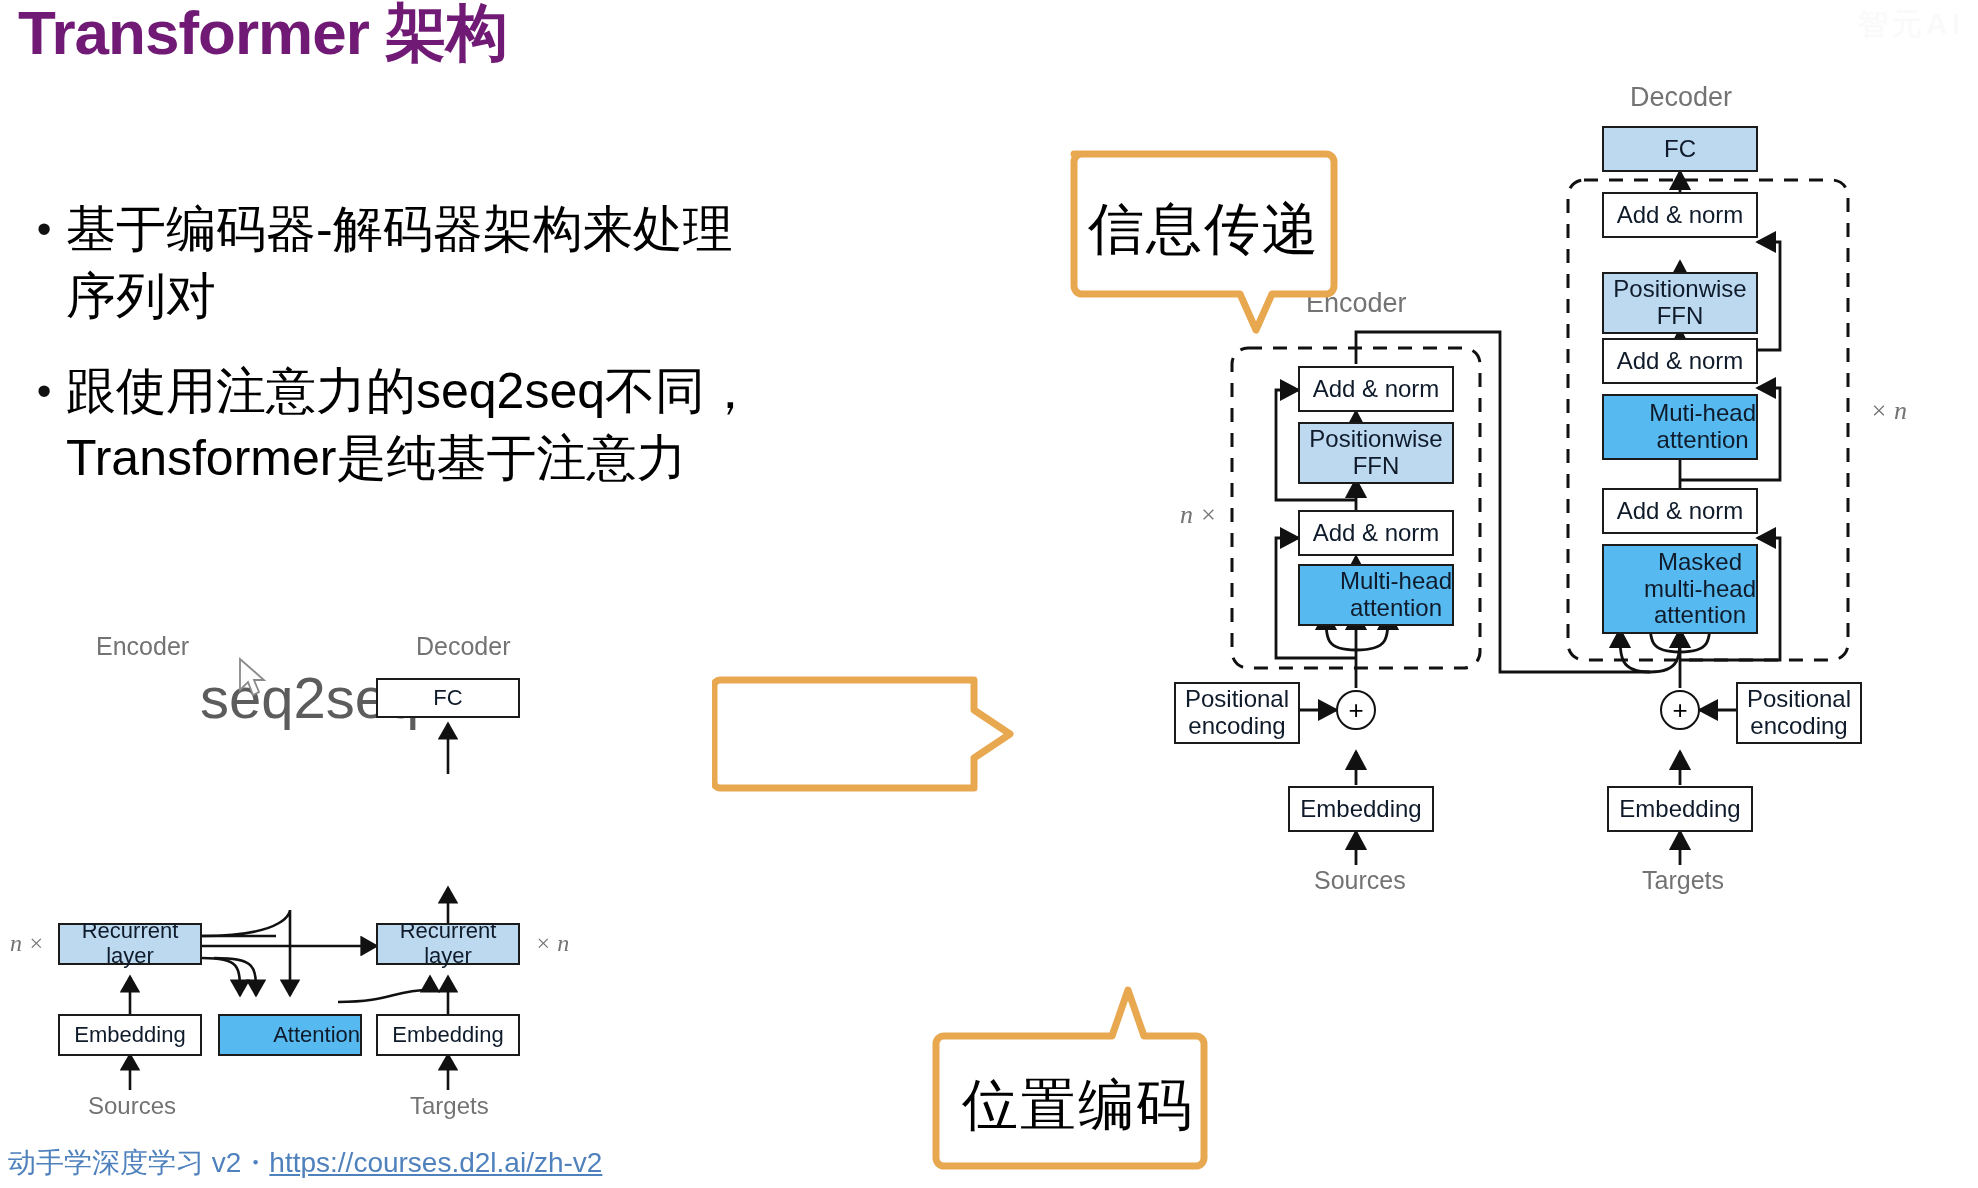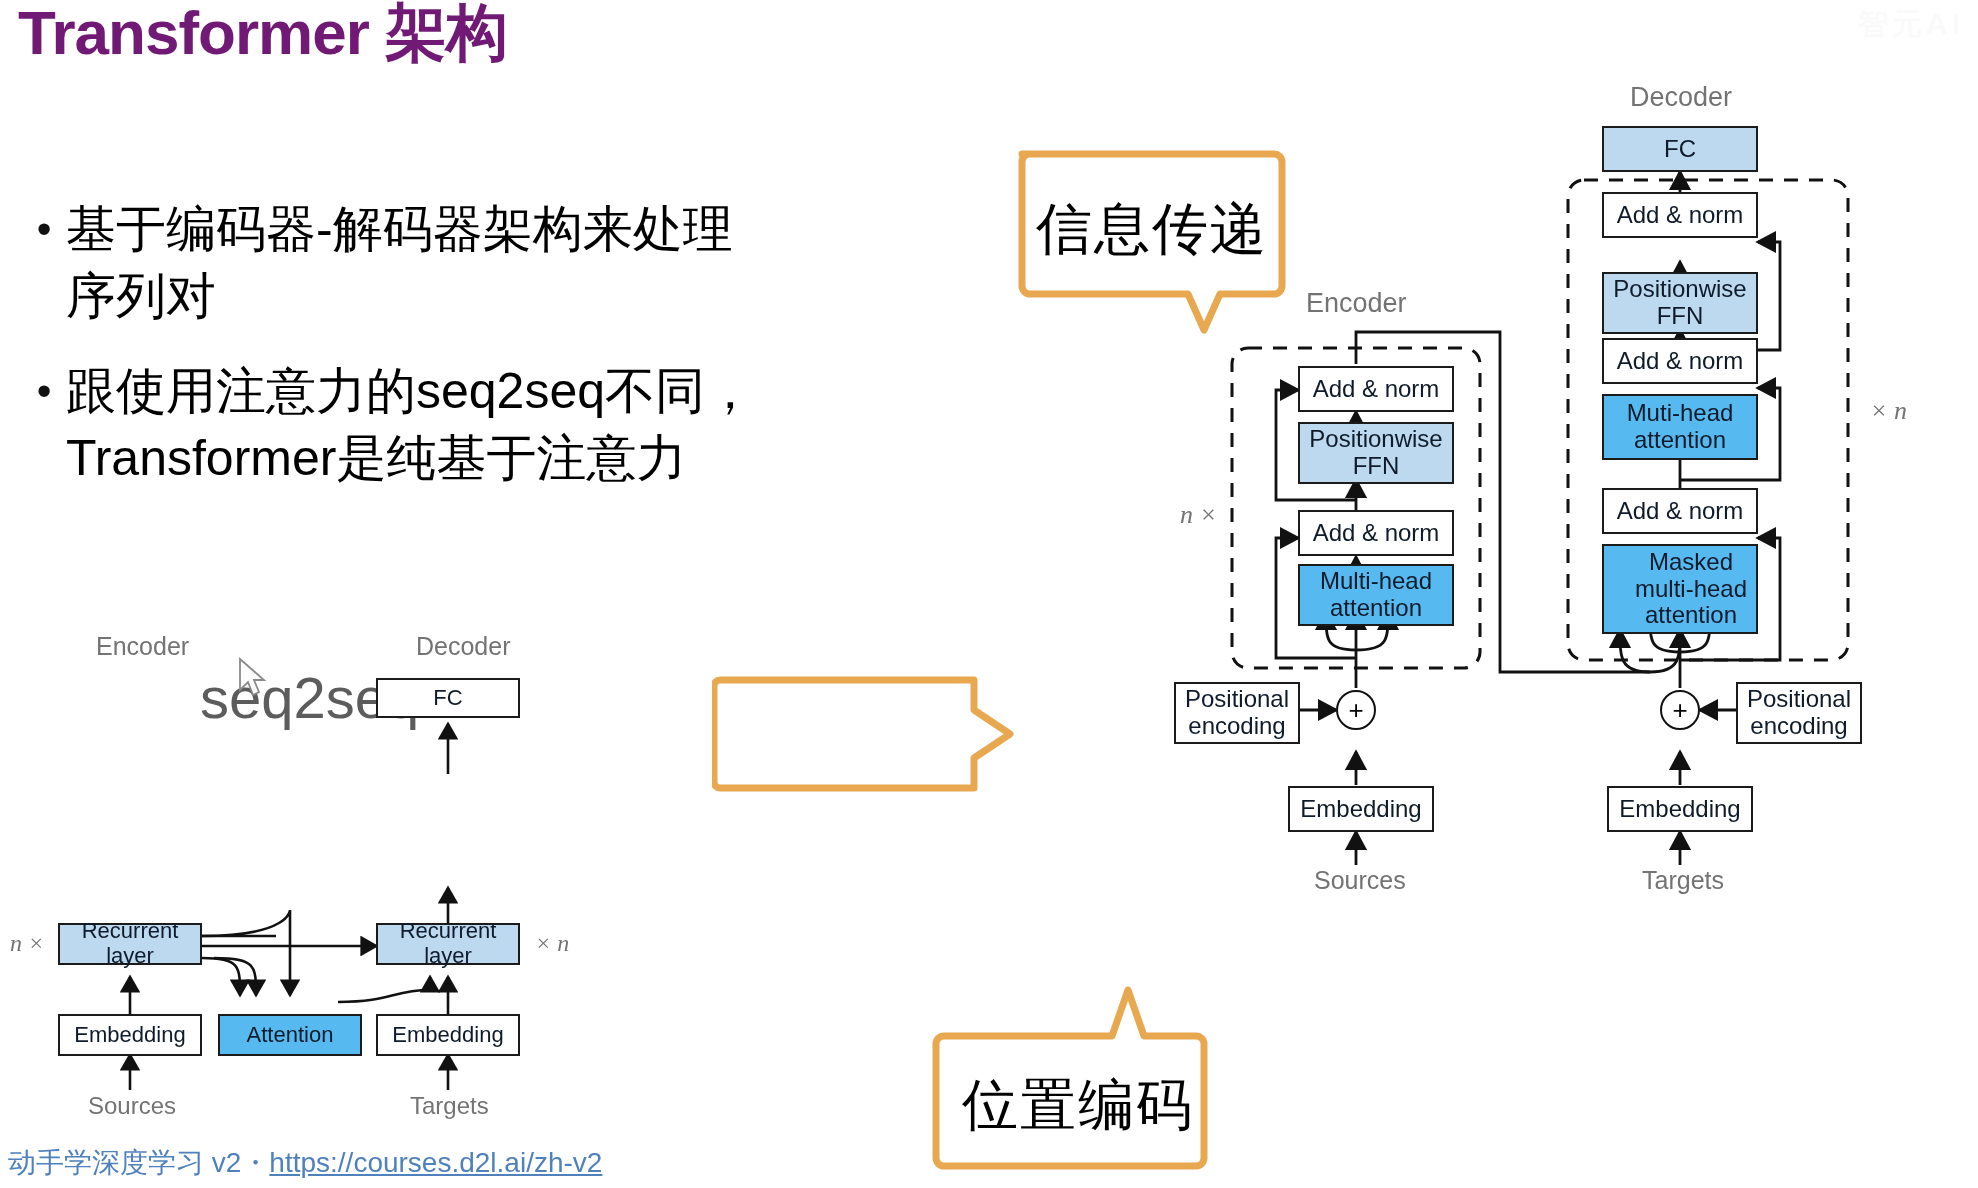--- a/index.html
+++ b/index.html
@@ -43,21 +43,21 @@
   }
 
   
   .dg { position: absolute; }
   .nodebox {
     position: absolute; border: 2.5px solid #1b1b1b; background: #ffffff;
     display: flex; align-items: center; justify-content: center;
     text-align: center; color: #0f1b2a; line-height: 1.12;
   }
   .nodebox.lightblue { background: #bcd9f0; }
-  .nodebox.blue      { background: #56b9f0; }
+  .nodebox.blue      { background: #56b9f0; justify-content: flex-end; }
   .label-txt {
     position: absolute; color: #737373; white-space: nowrap;
   }
   .ital { font-style: italic; font-family: "Liberation Serif", serif; }
   .callout-text { font-size: 56px; letter-spacing: 2px; white-space: nowrap; }
 
   
   .footer {
     position: absolute; left: 8px; bottom: 6px;
     font-size: 28px; color: #4f81bd;
@@ -279,21 +279,21 @@
       <span style="white-space:pre-line;">Positional
 encoding</span>
     </div>
     <div style="position:absolute; left:480px; top:630px; width:40px; height:40px; border:2.8px solid #111; border-radius:50%; display:flex; align-items:center; justify-content:center; font-size:26px; background:#fff;">
       <span>+</span>
     </div>
     <div class="nodebox" style="left:427px; top:726px; width:146px; height:46px; font-size:24px;">Embedding</div>
     <div class="label-txt" style="left:462px; top:806px; font-size:25px;">Targets</div>
   </div>
 
-  <div style="position:absolute; left:1008px; top:140px; width:280px; height:200px;">
+  <div style="position:absolute; left:1060px; top:140px; width:280px; height:200px;">
     <svg width="280" height="200" style="position:absolute; left:0; top:0;">
       <path d="M14,14 H266 a8,8 0 0 1 8,8 V146 a8,8 0 0 1 -8,8 H212 L196,190 L180,154 H22 a8,8 0 0 1 -8,-8 V22 a8,8 0 0 1 8,-8 Z" fill="#ffffff" stroke="#e8a850" stroke-width="7" stroke-linejoin="round"></path>
     </svg>
     <div class="callout-text" style="position:absolute; left:28px; top:52px;">信息传递</div>
   </div>
 
   <div style="position:absolute; left:712px; top:668px; width:310px; height:132px;">
     <svg width="310" height="132" style="position:absolute; left:0; top:0;">
       <path d="M8,12 H262 L262,42 L298,66 L262,90 L262,120 H8 a6,6 0 0 1 -6,-6 V18 a6,6 0 0 1 6,-6 Z" fill="#ffffff" stroke="#e8a850" stroke-width="7" stroke-linejoin="round"></path>
     </svg>

